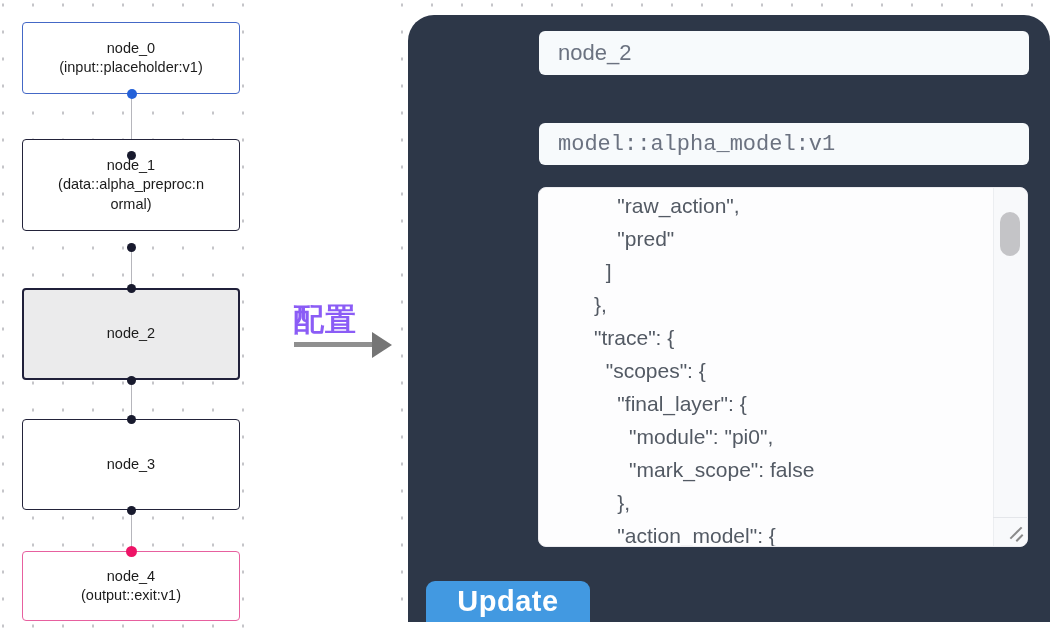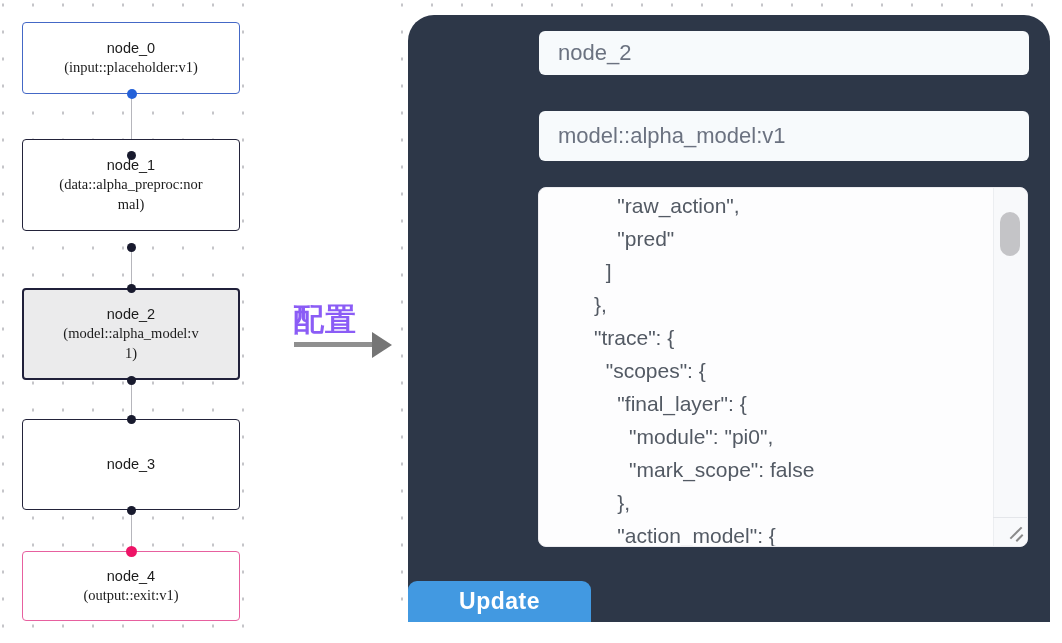--- a/index.html
+++ b/index.html
@@ -20,21 +20,21 @@
     position:absolute; left:22px; width:218px;
     background:#ffffff; border:1.6px solid #23233a; border-radius:4px;
     display:flex; flex-direction:column; align-items:center; justify-content:center;
     font-size:14.5px; line-height:19.5px; color:#1b1b1b; text-align:center; z-index:2;
   }
   .node-0 { top:22px;  height:72px; border-color:#4468c6; }
   .node-1 { top:139px; height:92px; }
   .node-2 { top:288px; height:92px; background:#ebebec; border-width:2.2px; border-color:#20203a; }
   .node-3 { top:419px; height:91px; }
   .node-4 { top:551px; height:70px; border-color:#e7609f; }
-  .node-sub { max-width:147px; word-break:break-all;font-family:Liberation Serif, serif; }
+  .node-sub { max-width:147px; word-break:break-all; }
 
   
   .edge { position:absolute; left:130.6px; width:1.6px; background:#b6b6bc; z-index:1; }
   .edge-0 { top:94px;  height:61px; }
   .edge-1 { top:247px; height:41px; }
   .edge-2 { top:380px; height:39px; }
   .edge-3 { top:510px; height:41px; }
   .handle { position:absolute; width:9px; height:9px; border-radius:50%; background:#181a2e; z-index:3; }
   .h-n0-b { left:126.5px; top:89px;  width:10px; height:10px; background:#2461d9; }
   .h-n1-t { left:127px; top:150.5px; }
@@ -56,41 +56,41 @@
                   background:#2d3748; border-radius:26px 26px 0 0; z-index:4; }
   .field-label { position:absolute; left:0; width:510px; text-align:right; padding-right:132px;
                  color:#707a87; font-size:23px; }
   .lbl-id { top:27px; }
   .lbl-type { top:106px; }
   .lbl-config { top:190px; }
   .panel-input { position:absolute; left:131px; width:490px; background:#f7fafc; border:none; outline:none;
                  border-radius:6px; color:#6b7280; font-size:22px; padding:0 0 0 19px;
                  font-family:"Liberation Sans","DejaVu Sans",sans-serif; }
   .inp-id { top:16px; height:44px; }
-  .inp-type { top:96px; height:50px; }
+  .inp-type { top:108px; height:42px;font-family:Liberation Mono, monospace; }
 
   .config-box { position:absolute; left:130px; top:172px; width:490px; height:360px;
                 background:#fdfdfe; border:1px solid #ececf0; border-radius:8px; overflow:hidden; }
   .config-text { position:absolute; left:0; top:0; width:455px; height:358px;
                  border:none; outline:none; resize:none; overflow:hidden; background:transparent;
                  color:#535a64; font-size:21px; line-height:33px; white-space:pre;
                  padding:1px 0 0 20px; font-family:"Liberation Sans","DejaVu Sans",sans-serif; }
   .scroll-gutter { position:absolute; right:0; top:0; bottom:0; width:34px;
                    background:#f8f9fb; border-left:1px solid #eceef1; }
   .scroll-thumb { position:absolute; left:6px; top:24px; width:20px; height:44px;
                   background:#c4c4c7; border-radius:10px; }
   .resize-corner { position:absolute; right:0; bottom:0; width:34px; height:29px;
                    border-top:1px solid #e4e6ea; }
   .resize-line { position:absolute; background:#8a8a8a; height:2px; transform:rotate(-45deg); }
   .rl-1 { width:16px; right:3px; bottom:12px; }
   .rl-2 { width:9px;  right:3px; bottom:7px; }
 
-  .update-button { position:absolute; left:0; top:566px; width:183px; height:41px;
+  .update-button { position:absolute; left:18px; top:566px; width:164px; height:41px;
                    background:#4299e1; border:none; border-radius:9px 9px 0 0;
-                   color:#ffffff; font-size:23px; font-weight:600; letter-spacing:0.5px;
+                   color:#ffffff; font-size:29px; font-weight:600; letter-spacing:0.5px;
                    font-family:"Liberation Sans","DejaVu Sans",sans-serif; cursor:pointer; }
 </style>
 </head>
 <body>
 
 <div class="frame">
 
   <div class="dots flow-canvas">
     <div class="edge edge-0"></div>
     <div class="edge edge-1"></div>
@@ -100,21 +100,20 @@
     <div class="node node-0">
       <div class="node-title">node_0</div>
       <div class="node-sub">(input::placeholder:v1)</div>
     </div>
     <div class="node node-1">
       <div class="node-title">node_1</div>
       <div class="node-sub">(data::alpha_preproc:normal)</div>
     </div>
     <div class="node node-2">
       <div class="node-title">node_2</div>
-      <div class="node-sub">(model::alpha_model:v1)</div>
     </div>
     <div class="node node-3">
       <div class="node-title">node_3</div>
     </div>
     <div class="node node-4">
       <div class="node-title">node_4</div>
       <div class="node-sub">(output::exit:v1)</div>
     </div>
 
     <div class="handle h-n0-b"></div>

